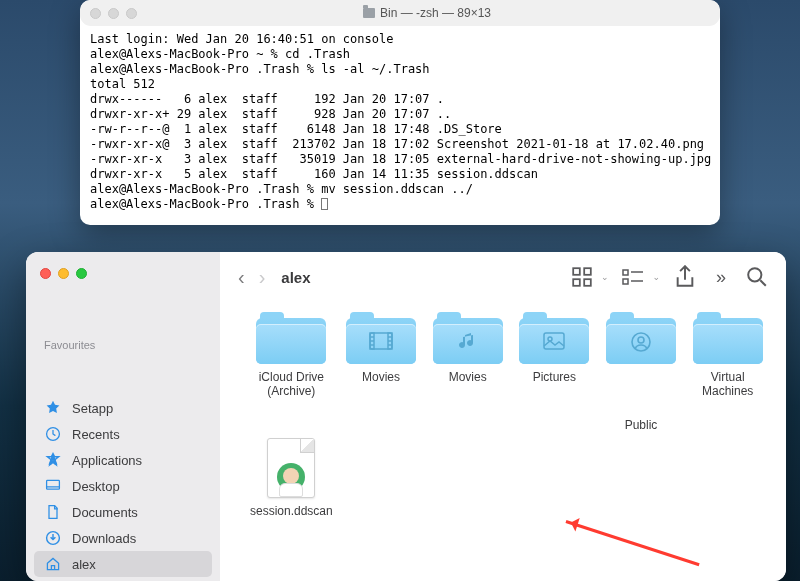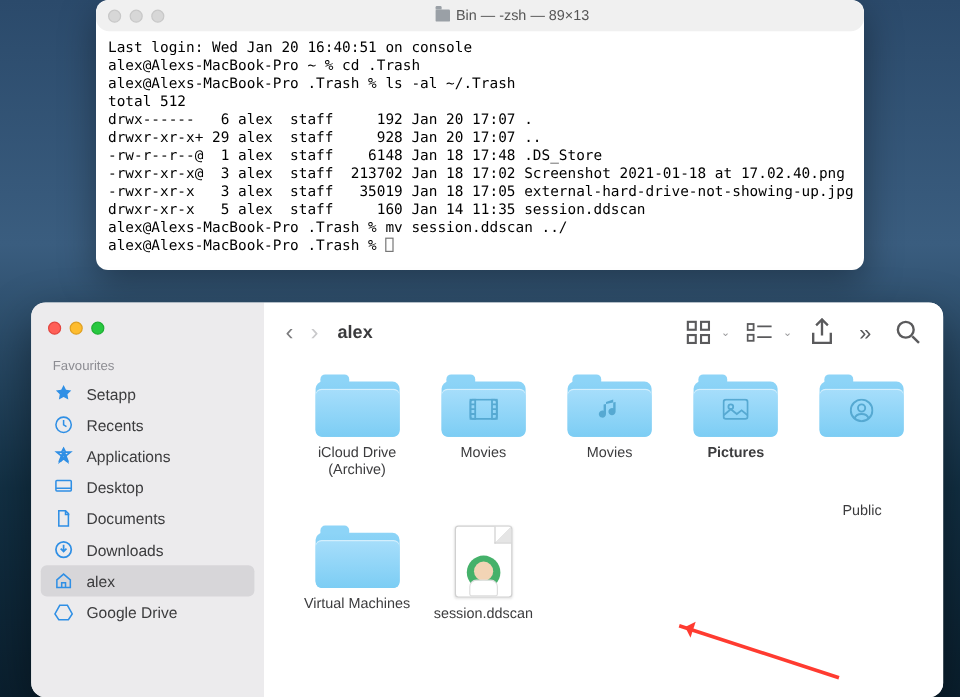--- a/index.html
+++ b/index.html
@@ -33,20 +33,21 @@
 
   
   .finder {
     position:absolute; left:26px; top:252px; width:760px; height:329px;
     background:#fff; border-radius:12px; box-shadow:0 15px 40px rgba(0,0,0,.4);
     display:flex; overflow:hidden;
   }
   .sidebar {
     width:194px; background:#ecebed; display:flex; flex-direction:column;
     padding-top:12px;
+    gap:40px;
   }
   .sb-traffic { display:flex; gap:7px; padding:4px 14px 18px; }
   .d-red{background:#ff5f57;border:1px solid #e24640;}
   .d-yel{background:#febc2e;border:1px solid #dfa023;}
   .d-grn{background:#28c840;border:1px solid #1faf34;}
   .sb-section { font-size:11px; color:#8c8c92; padding:2px 18px 4px; font-weight:500; }
   .sb-item {
     display:flex; align-items:center; gap:10px; height:26px; padding:0 14px 0 18px;
     color:#3c3c3e; font-size:13px; cursor:default;
   }
@@ -62,21 +63,21 @@
   .navbtns { display:flex; gap:14px; color:#7c7c7e; }
   .navbtns span { font-size:20px; line-height:1; cursor:default; }
   .loc-title { font-size:15px; color:#3a3a3c; font-weight:600; margin-left:6px; }
   .spacer { flex:1; }
   .tb-icon { width:22px; height:22px; display:flex; align-items:center; justify-content:center; color:#5a5a5c; }
   .tb-group { display:flex; align-items:center; gap:14px; }
   .chev-sm { font-size:9px; color:#9a9a9c; margin-left:-6px; }
 
   .content {
     flex:1; padding:10px 20px 0 30px; overflow:hidden;
-    display:grid; grid-template-columns:repeat(5,1fr);
+    display:grid; grid-template-columns:repeat(6,1fr);
     grid-auto-rows:120px; column-gap:10px; row-gap:6px;
   }
   .item { display:flex; flex-direction:column; align-items:center; gap:6px; font-size:12px; color:#3c3c3e; text-align:center; }
   .folder-icon { width:70px; height:52px; position:relative; }
   .folder-icon .back {
     position:absolute; left:0; top:6px; width:70px; height:46px;
     background:linear-gradient(#8dd4f7,#6cc3ef); border-radius:6px;
   }
   .folder-icon .tab {
     position:absolute; left:4px; top:0; width:24px; height:12px;
@@ -309,21 +310,21 @@
           <div class="folder-icon">
             <div class="tab"></div>
             <div class="back"></div>
             <div class="front"></div>
             <div class="folder-glyph"><svg width="22" height="18" viewBox="0 0 22 18" fill="none" stroke="#56a9d2" stroke-width="1.5">
                 <rect x="1" y="1" width="20" height="16" rx="2"></rect>
                 <circle cx="7" cy="7" r="2"></circle>
                 <path d="M1 14l6-5 5 4 4-3 5 4"></path>
               </svg></div>
           </div>
-          <div style="white-space: pre-line; line-height: 14px; font-weight: bold;">Pictures</div>
+          <div style="white-space: pre-line; line-height: 14px;">Pictures</div>
         </div>
         <div class="item">
           <div class="folder-icon">
             <div class="tab"></div>
             <div class="back"></div>
             <div class="front"></div>
             <div class="folder-glyph"><svg width="20" height="20" viewBox="0 0 20 20" fill="none" stroke="#56a9d2" stroke-width="1.6">
                 <circle cx="10" cy="10" r="9"></circle>
                 <circle cx="10" cy="8" r="3"></circle>
                 <path d="M4 17c1-3 4-4 6-4s5 1 6 4"></path>

